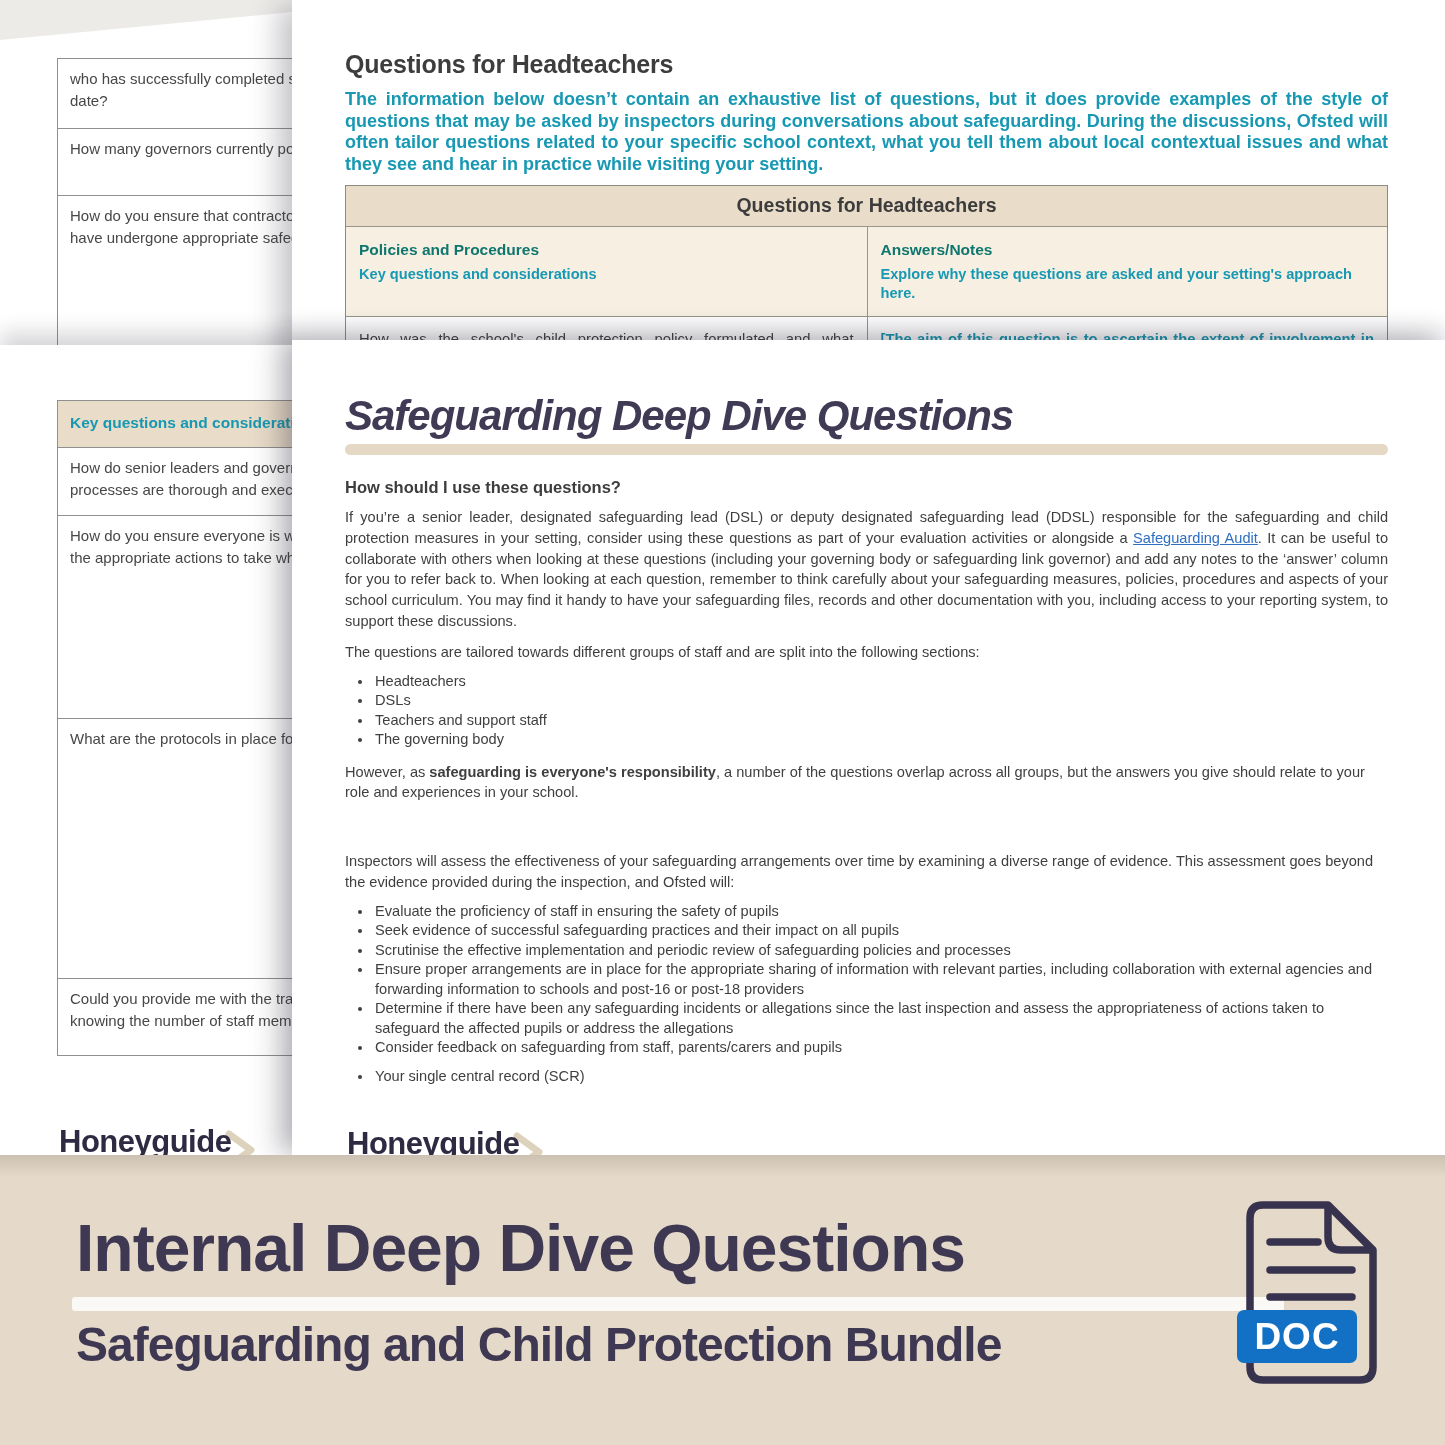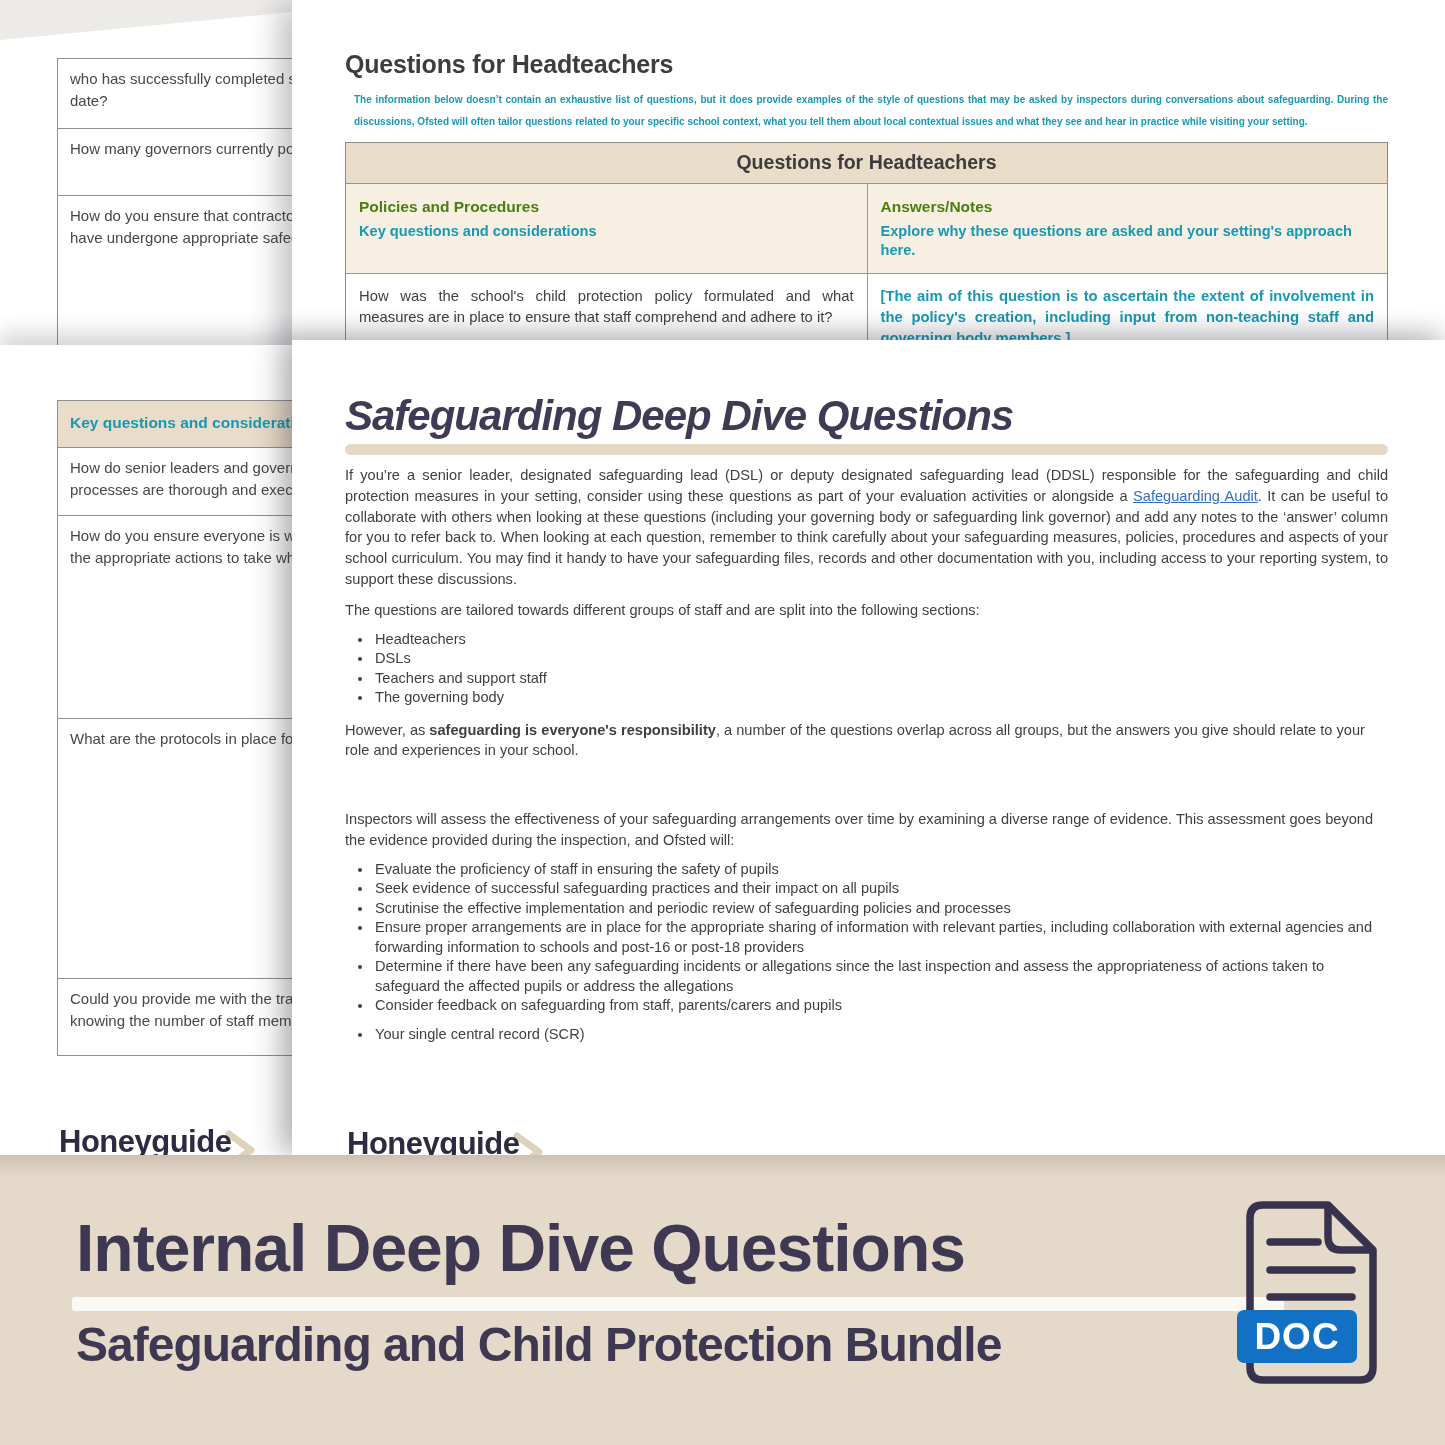--- a/index.html
+++ b/index.html
@@ -21,28 +21,28 @@
   .cut-line{white-space:nowrap;}
 
   
   .page-top-right{
     left:292px;top:0;width:1153px;height:345px;z-index:2;overflow:hidden;
     box-shadow:-14px 6px 26px rgba(50,45,60,.28);
   }
   .ptr-inner{position:absolute;left:53px;right:57px;top:0;}
   .ptr-title{margin-top:50px;font-size:25px;font-weight:bold;color:#3d3d3d;letter-spacing:-.2px;}
   .teal{color:#1798b3;}
-  .ptr-intro{margin-top:10px;font-size:10px;font-weight:bold;line-height:21.5px;text-align:justify;margin-left:9px;}
+  .ptr-intro{margin-top:10px;font-size:18px;font-weight:bold;line-height:21.5px;text-align:justify;}
   .q-table{margin-top:10px;border:1px solid #8f8a80;}
   .q-table-header{background:#e9dcc8;border-bottom:1px solid #9a958b;
     text-align:center;font-size:19.5px;font-weight:bold;color:#3c3c3c;padding:8px 0 9px;}
   .q-subrow{display:flex;background:#f7f0e2;border-bottom:1px solid #9a958b;}
   .q-cell{box-sizing:border-box;width:50%;padding:13px 13px;}
   .q-cell + .q-cell{border-left:1px solid #9a958b;}
-  .q-cell-title{font-size:15.5px;font-weight:bold;color:#4d7c0f;line-height:20px;}
+  .q-cell-title{font-size:15.5px;font-weight:bold;color:#0f766e;line-height:20px;}
   .q-cell-sub{margin-top:5px;font-size:14.6px;font-weight:bold;line-height:19px;}
   .q-bodyrow{display:flex;background:#fff;}
   .q-cell-question{font-size:14.8px;color:#3f3f3f;line-height:21px;text-align:justify;padding-top:12px;}
   .q-cell-answer{font-size:14.8px;font-weight:bold;line-height:21px;text-align:justify;padding-top:12px;}
 
   
   .page-mid-left{
     left:0;top:345px;width:292px;height:810px;z-index:3;overflow:hidden;
     box-shadow:0 -12px 20px rgba(50,45,60,.20);
   }
@@ -161,20 +161,21 @@
         </svg>
         <span class="hg-text">Honeyguide</span>
       </div>
     </div>
   </div>
 
   <div class="page page-center">
     <div class="pc-inner">
       <div class="pc-title">Safeguarding Deep Dive Questions</div>
       <div class="pc-divider"></div>
+      <div class="pc-h2">How should I use these questions?</div>
       <div class="pc-p just"><span>If you’re a senior leader, designated safeguarding lead (DSL) or deputy designated safeguarding lead (DDSL) responsible for the safeguarding and child protection measures in your setting, consider using these questions as part of your evaluation activities or alongside a </span><a href="#" class="pc-link">Safeguarding Audit</a><span>. It can be useful to collaborate with others when looking at these questions (including your governing body or safeguarding link governor) and add any notes to the ‘answer’ column for you to refer back to. When looking at each question, remember to think carefully about your safeguarding measures, policies, procedures and aspects of your school curriculum. You may find it handy to have your safeguarding files, records and other documentation with you, including access to your reporting system, to support these discussions.</span></div>
       <div class="pc-p">The questions are tailored towards different groups of staff and are split into the following sections:</div>
       <ul class="pc-ul">
         <li>Headteachers</li>
         <li>DSLs</li>
         <li>Teachers and support staff</li>
         <li>The governing body</li>
       </ul>
       <div class="pc-p" style="margin-top:12px;"><span>However, as </span><b>safeguarding is everyone's responsibility</b><span>, a number of the questions overlap across all groups, but the answers you give should relate to your role and experiences in your school.</span></div>
       <div class="pc-p mt-lg">Inspectors will assess the effectiveness of your safeguarding arrangements over time by examining a diverse range of evidence. This assessment goes beyond the evidence provided during the inspection, and Ofsted will:</div>

